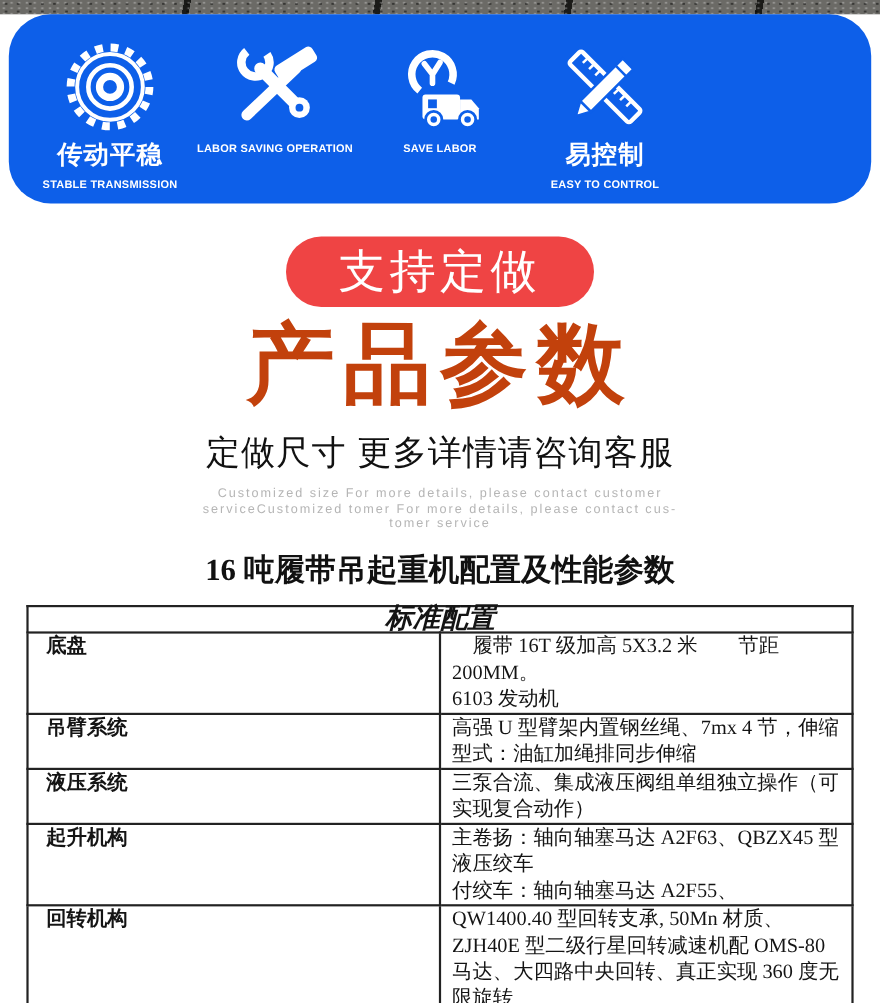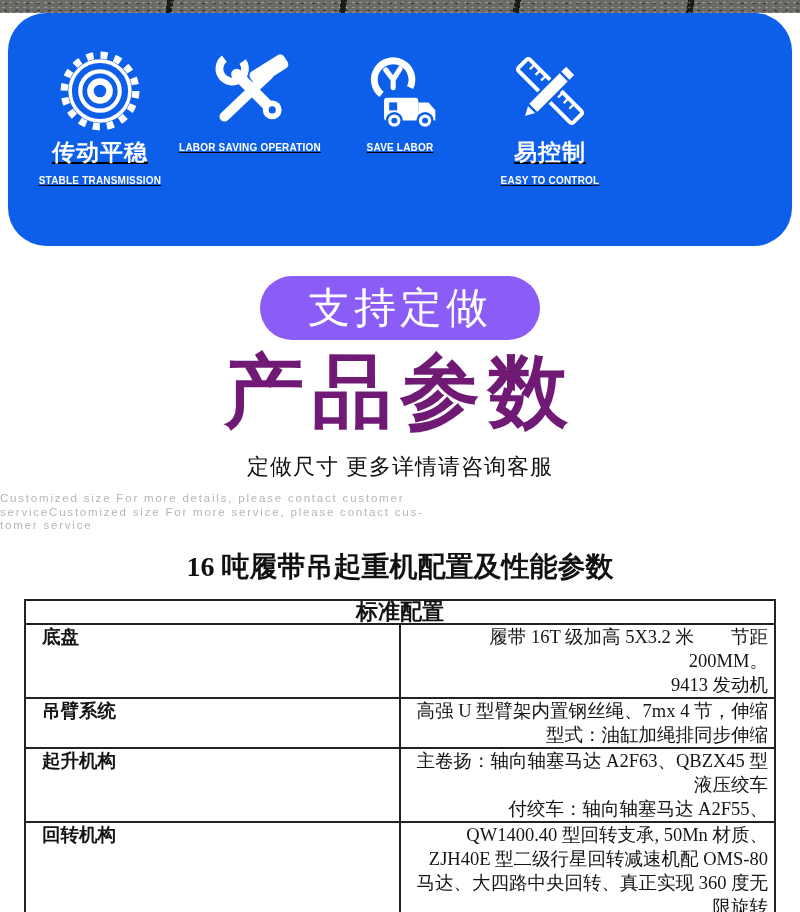--- a/index.html
+++ b/index.html
@@ -18,68 +18,68 @@
     background-color: #6b6a66;
     background-image:
       radial-gradient(rgba(255,255,255,.28) 1px, transparent 1.6px),
       radial-gradient(rgba(0,0,0,.5) 1px, transparent 1.7px),
       repeating-linear-gradient(100deg, transparent 0 165px, rgba(12,12,10,.85) 165px 171px);
     background-size: 7px 5px, 11px 7px, auto;
   }
   
   .banner {
     margin: 0 8px;
-    height: 233px;
+    height: 172px;
     background: #0d5fe9;
     border-radius: 38px;
-    padding-top: 34px;
+    padding-top: 22px;
     display: grid;
     grid-template-columns: repeat(5, 150px);
     justify-content: center;
-    text-decoration: underline;
   }
   .feature { text-align: center; color: #fff; }
   .icon-wrap { height: 88px; display: flex; align-items: center; justify-content: center; }
   .feature .label { font-size: 23px; font-weight: bold; margin-top: 2px; letter-spacing: 1px; }
   .feature .sublabel { font-size: 10px; font-weight: bold; margin-top: 7px; letter-spacing: 0.2px; }
   
   .badge {
     display: block;
     width: 280px; height: 64px;
     margin: 30px auto 0;
-    background: #8b5cf6;
+    background: #ef4444;
     border: none;
     border-radius: 32px;
     color: #fff;
     font-size: 42px;
     letter-spacing: 4px;
     line-height: 62px;
     text-align: center;
     font-family: inherit;
     cursor: pointer;
   }
   .big-title {
     margin-top: 4px;
     text-align: center;
     font-size: 80px;
     font-weight: 900;
     letter-spacing: 8px;
-    color: #701a75;
+    color: #c2410c;
     line-height: 96px;
   }
   .subtitle {
     margin-top: 12px;
     text-align: center;
-    font-size: 22px;
+    font-size: 31px;
     font-weight: 500;
     color: #111;
     letter-spacing: 1px;
   }
   .note {
     margin-top: 10px;
+    text-align: center;
     color: #b5b5b5;
     font-size: 11.5px;
     line-height: 13.5px;
     letter-spacing: 1.8px;
   }
   .table-title {
     margin-top: 15px;
     text-align: center;
     font-size: 28px;
     font-weight: bold;
@@ -93,29 +93,29 @@
     border-collapse: collapse;
     table-layout: fixed;
     font-family: "Liberation Serif", "DejaVu Serif", serif;
     color: #141414;
   }
   .spec-table td, .spec-table th {
     border: 2px solid #222;
     vertical-align: top;
     font-size: 18.5px;
     line-height: 24px;
-    text-align: right;
   }
   .spec-table .thead-cell {
     text-align: center;
     font-weight: bold;
-    font-size: 22px;
+    font-size: 25px;
     height: 24px;
     line-height: 22px;
     vertical-align: middle;
+    font-style: italic;
   }
   .spec-table th.rowname {
     width: 138px;
     text-align: left;
     font-weight: bold;
     padding: 0 4px 0 16px;
   }
   .spec-table td.rowval { padding: 0 6px 0 10px; }
 </style>
 </head>
@@ -193,44 +193,50 @@
 </div>
 
 <button class="badge">支持定做</button>
 
 <h1 class="big-title">产品参数</h1>
 
 <h2 class="subtitle">定做尺寸 更多详情请咨询客服</h2>
 
 <p class="note">
   <span style="display:block">Customized size For more details, please contact customer</span>
-  <span style="display:block">serviceCustomized size For more service, please contact cus-</span>
+  <span style="display:block">serviceCustomized tomer For more details, please contact cus-</span>
   <span style="display:block">tomer service</span>
 </p>
 
 <h3 class="table-title">16 吨履带吊起重机配置及性能参数</h3>
 
 <table class="spec-table">
   <tbody>
     <tr>
       <td class="thead-cell" colspan="2">标准配置</td>
     </tr>
     <tr style="height:74px">
       <th class="rowname">底盘</th>
       <td class="rowval">
         <div>　履带 16T 级加高 5X3.2 米　　节距 200MM。</div>
-        <div>9413 发动机</div>
+        <div>6103 发动机</div>
       </td>
     </tr>
     <tr style="height:26px">
       <th class="rowname">吊臂系统</th>
       <td class="rowval">
         <div>高强 U 型臂架内置钢丝绳、7mx 4 节，伸缩型式：油缸加绳排同步伸缩</div>
       </td>
     </tr>
+    <tr style="height:22px">
+      <th class="rowname">液压系统</th>
+      <td class="rowval">
+        <div>三泵合流、集成液压阀组单组独立操作（可实现复合动作）</div>
+      </td>
+    </tr>
     <tr style="height:49px">
       <th class="rowname">起升机构</th>
       <td class="rowval">
         <div>主卷扬：轴向轴塞马达 A2F63、QBZX45 型液压绞车</div>
         <div>付绞车：轴向轴塞马达 A2F55、</div>
       </td>
     </tr>
     <tr style="height:48px">
       <th class="rowname">回转机构</th>
       <td class="rowval">

